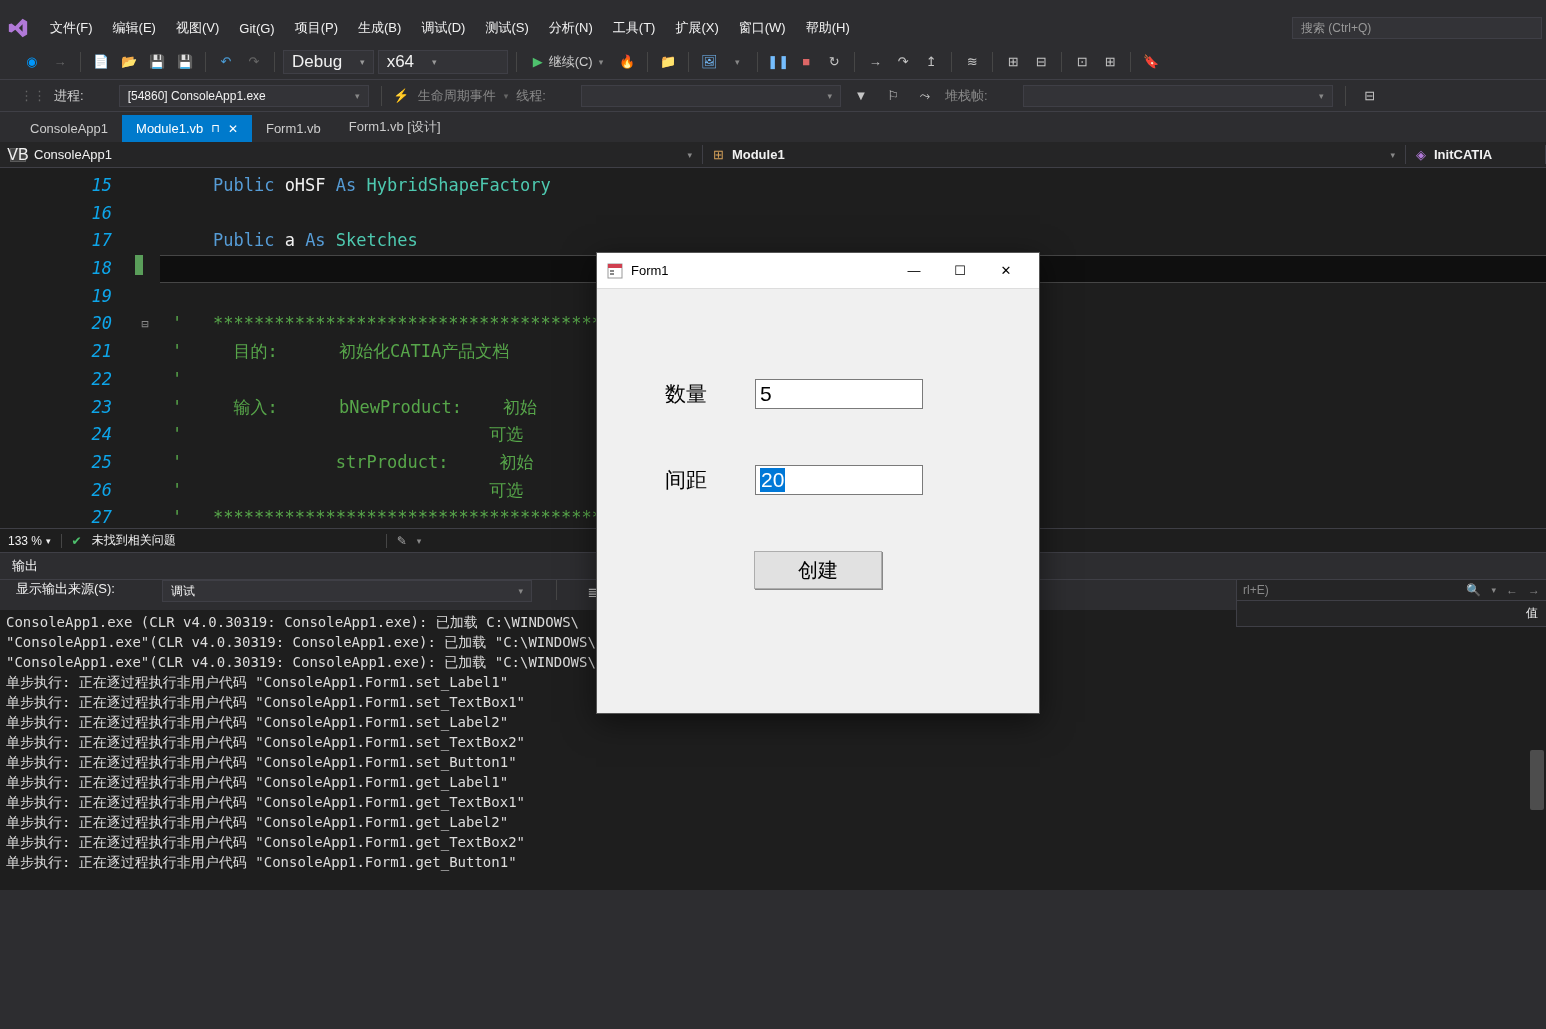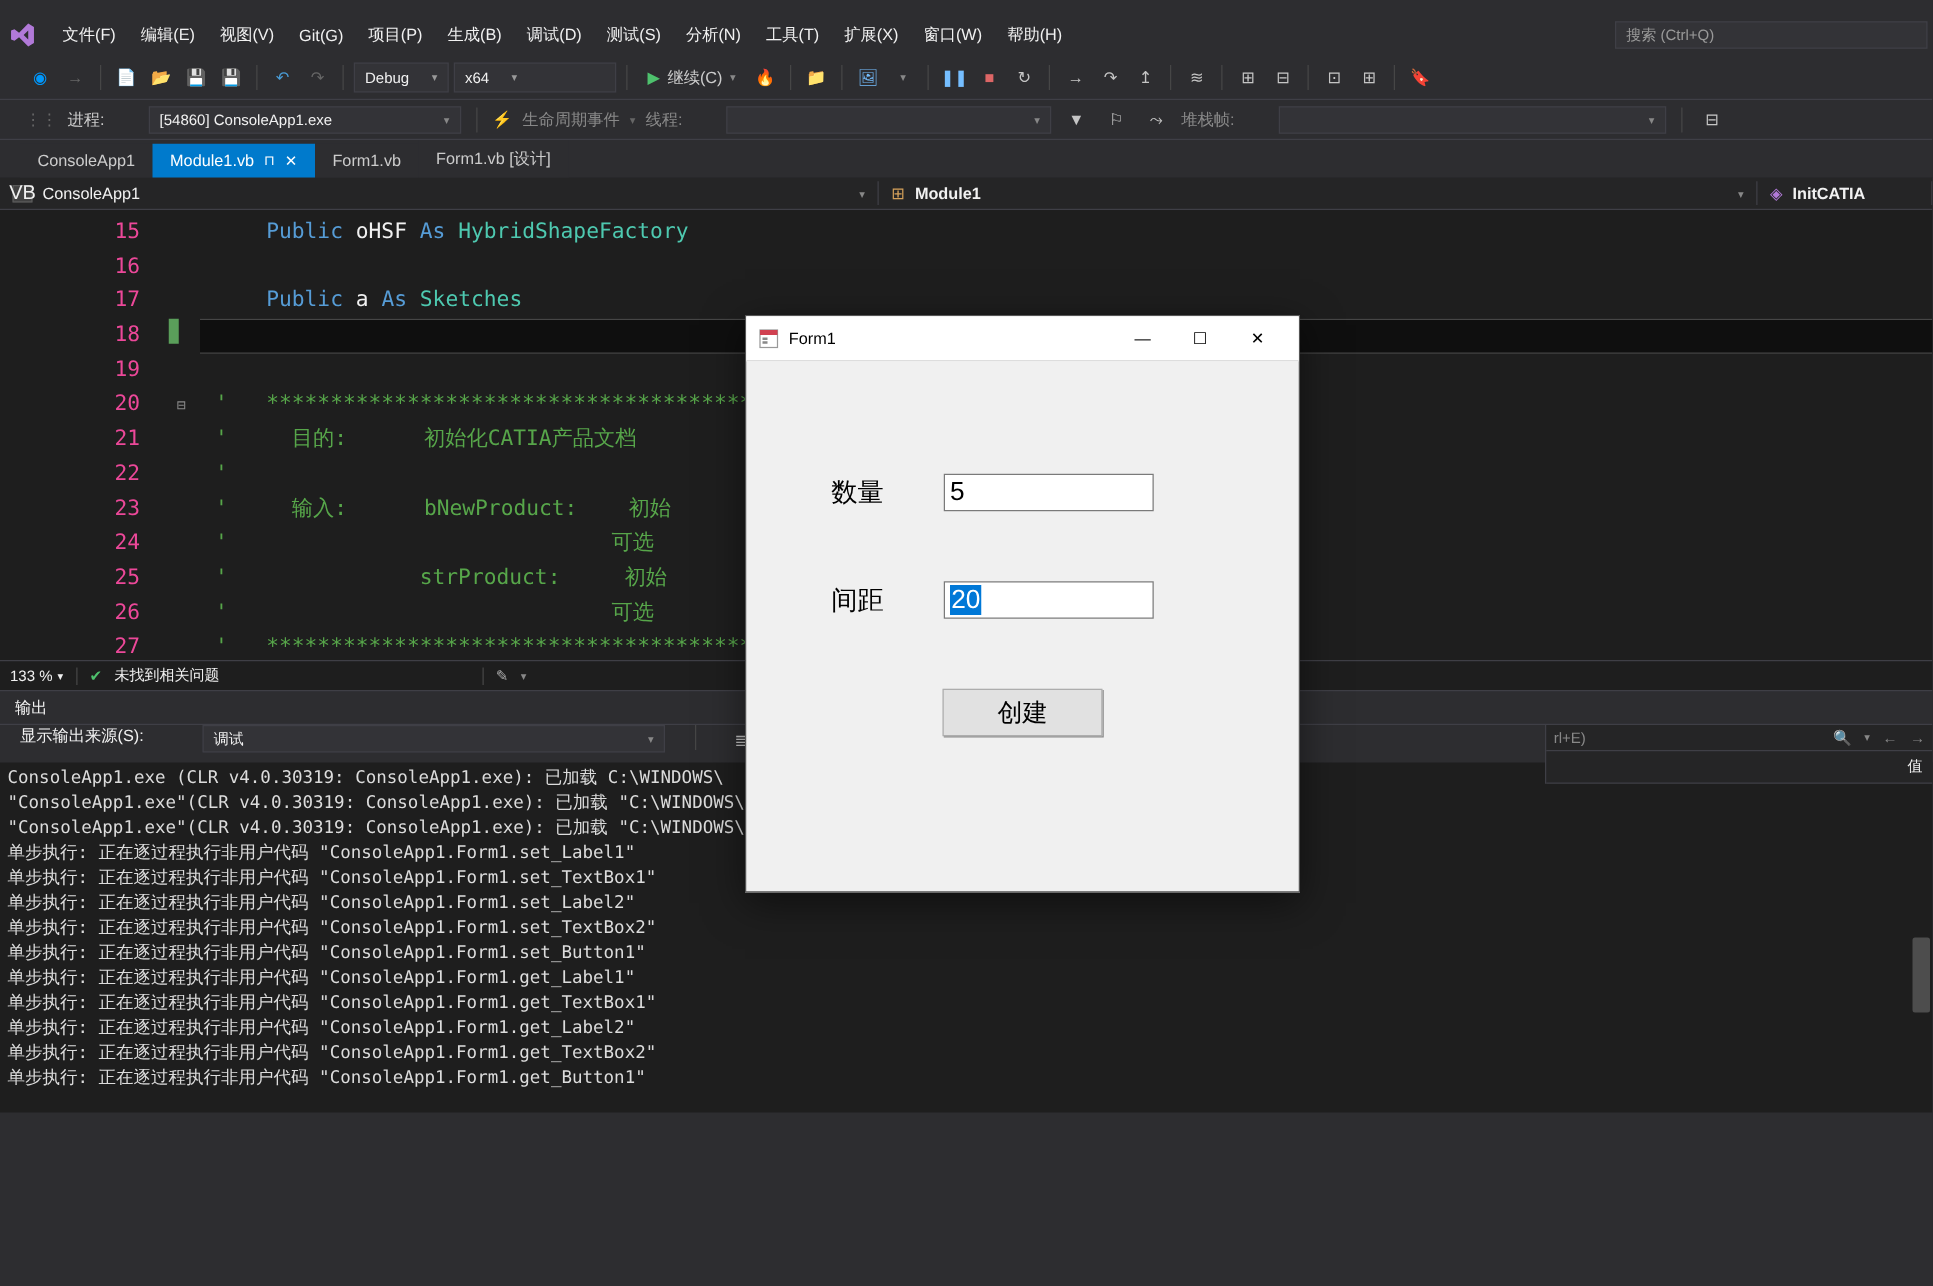--- a/index.html
+++ b/index.html
@@ -9,21 +9,21 @@
 .menubar { background: #2d2d30; height: 32px; display: flex; align-items: center; padding: 0 4px; font-size: 13px; margin-top: 12px; }
 .vs-logo { width: 28px; height: 20px; display: flex; align-items: center; justify-content: center; margin-right: 8px; }
 .vs-logo svg { width: 22px; height: 22px; }
 .menu-item { padding: 4px 10px; cursor: pointer; }
 .search-box { margin-left: auto; background: #333337; border: 1px solid #3f3f46; padding: 2px 8px; font-size: 12px; color: #999; width: 250px; height: 22px; display: flex; align-items: center; }
 
 
 .toolbar { background: #2d2d30; height: 36px; display: flex; align-items: center; padding: 0 20px; gap: 4px; border-bottom: 1px solid #3f3f46; font-size: 13px; }
 .tb-btn { width: 24px; height: 24px; display: flex; align-items: center; justify-content: center; color: #c5c5c5; cursor: pointer; border-radius: 2px; }
 .tb-sep { width: 1px; height: 20px; background: #464646; margin: 0 4px; }
-.tb-combo { background: #333337; border: 1px solid #3f3f46; padding: 2px 8px; font-size: 12px; color: #f1f1f1; height: 24px; display: flex; align-items: center; gap: 18px; }
+.tb-combo { background: #333337; border: 1px solid #3f3f46; padding: 2px 8px; font-size: 17px; color: #f1f1f1; height: 24px; display: flex; align-items: center; gap: 18px; }
 .tb-combo::after { content: '▾'; font-size: 9px; color: #999; }
 .tb-run { display: flex; align-items: center; gap: 6px; padding: 2px 8px; color: #ccc; cursor: pointer; }
 
 
 .debugbar { background: #2d2d30; height: 32px; display: flex; align-items: center; padding: 0 20px; gap: 8px; border-bottom: 1px solid #3f3f46; font-size: 13px; color: #ccc; }
 .debugbar .label { color: #ccc; }
 .debugbar select, .debug-combo { background: #333337; border: 1px solid #3f3f46; color: #f1f1f1; padding: 2px 8px; font-size: 12px; height: 22px; display: flex; align-items: center; margin-left: 27px; }
 
 
 .tabs { background: #2d2d30; height: 30px; display: flex; align-items: flex-end; padding-left: 16px; font-size: 13px; }
@@ -34,21 +34,21 @@
 
 
 .navbar { background: #252526; height: 26px; display: flex; align-items: center; border-bottom: 1px solid #3f3f46; font-size: 13px; }
 .nav-segment { padding: 2px 10px; display: flex; align-items: center; gap: 8px; border-right: 1px solid #3f3f46; flex: 1; cursor: pointer; }
 .nav-segment:last-child { flex: 0 0 auto; width: 140px; }
 .nav-icon { width: 16px; height: 14px; display: flex; align-items: center; justify-content: center; font-size: 16px; background: #414141; border: 1px solid #5a5a5a; }
 .nav-segment .arrow { margin-left: auto; font-size: 9px; color: #888; }
 
 
 .editor-area { display: flex; height: 360px; background: #1e1e1e; font-family: Consolas, monospace; font-size: 17px; position: relative; }
-.gutter { background: #1e1e1e; width: 130px; text-align: right; color: #ec4899; padding-top: 4px; }
+.gutter { background: #1e1e1e; width: 130px; text-align: right; color: #0ea5e9; padding-top: 4px; font-style: italic; }
 .gutter .ln { padding-right: 18px; height: 27.7px; line-height: 27.7px; }
 .fold-col { width: 30px; padding-top: 4px; }
 .fold-col .fold { height: 27.7px; display: flex; align-items: center; justify-content: center; color: #888; font-size: 12px; }
 .code { flex: 1; padding-top: 4px; position: relative; }
 .code-line { height: 27.7px; line-height: 27.7px; white-space: pre; padding-left: 12px; }
 .code-line.current { background: #0f0f0f; border-top: 1px solid #464646; border-bottom: 1px solid #464646; }
 .kw { color: #569cd6; }
 .type { color: #4ec9b0; }
 .comment { color: #57a64a; }
 .marker { position: absolute; left: -25px; width: 8px; height: 20px; background: #5a9e5a; top: 87px; }

